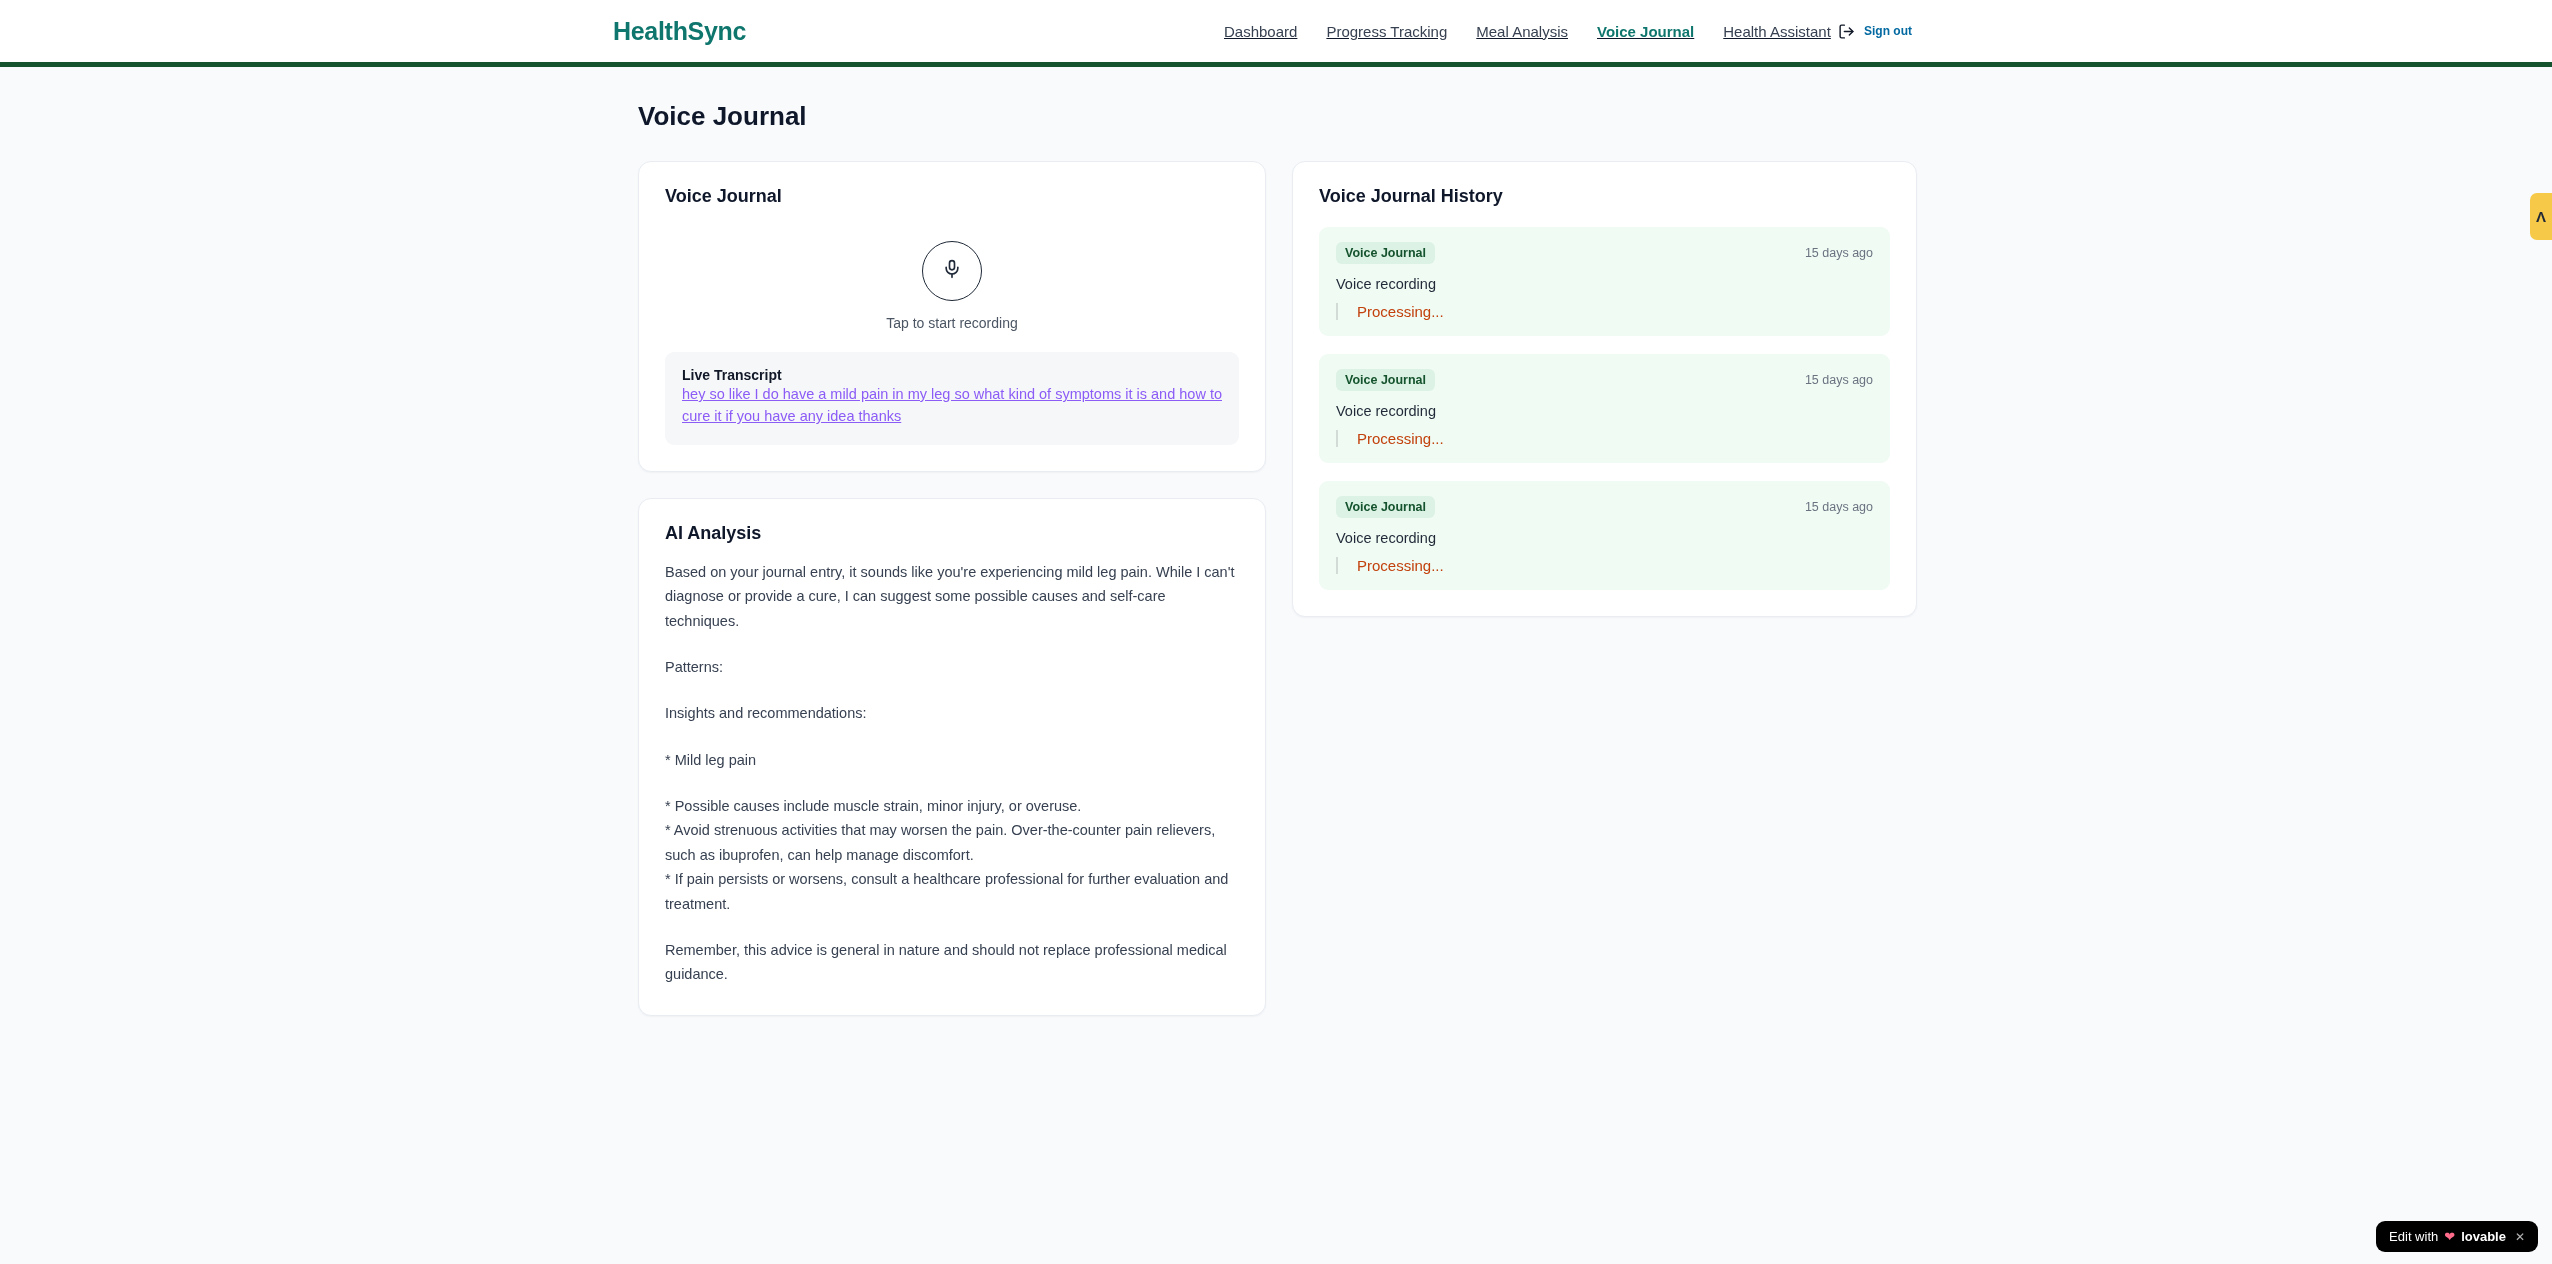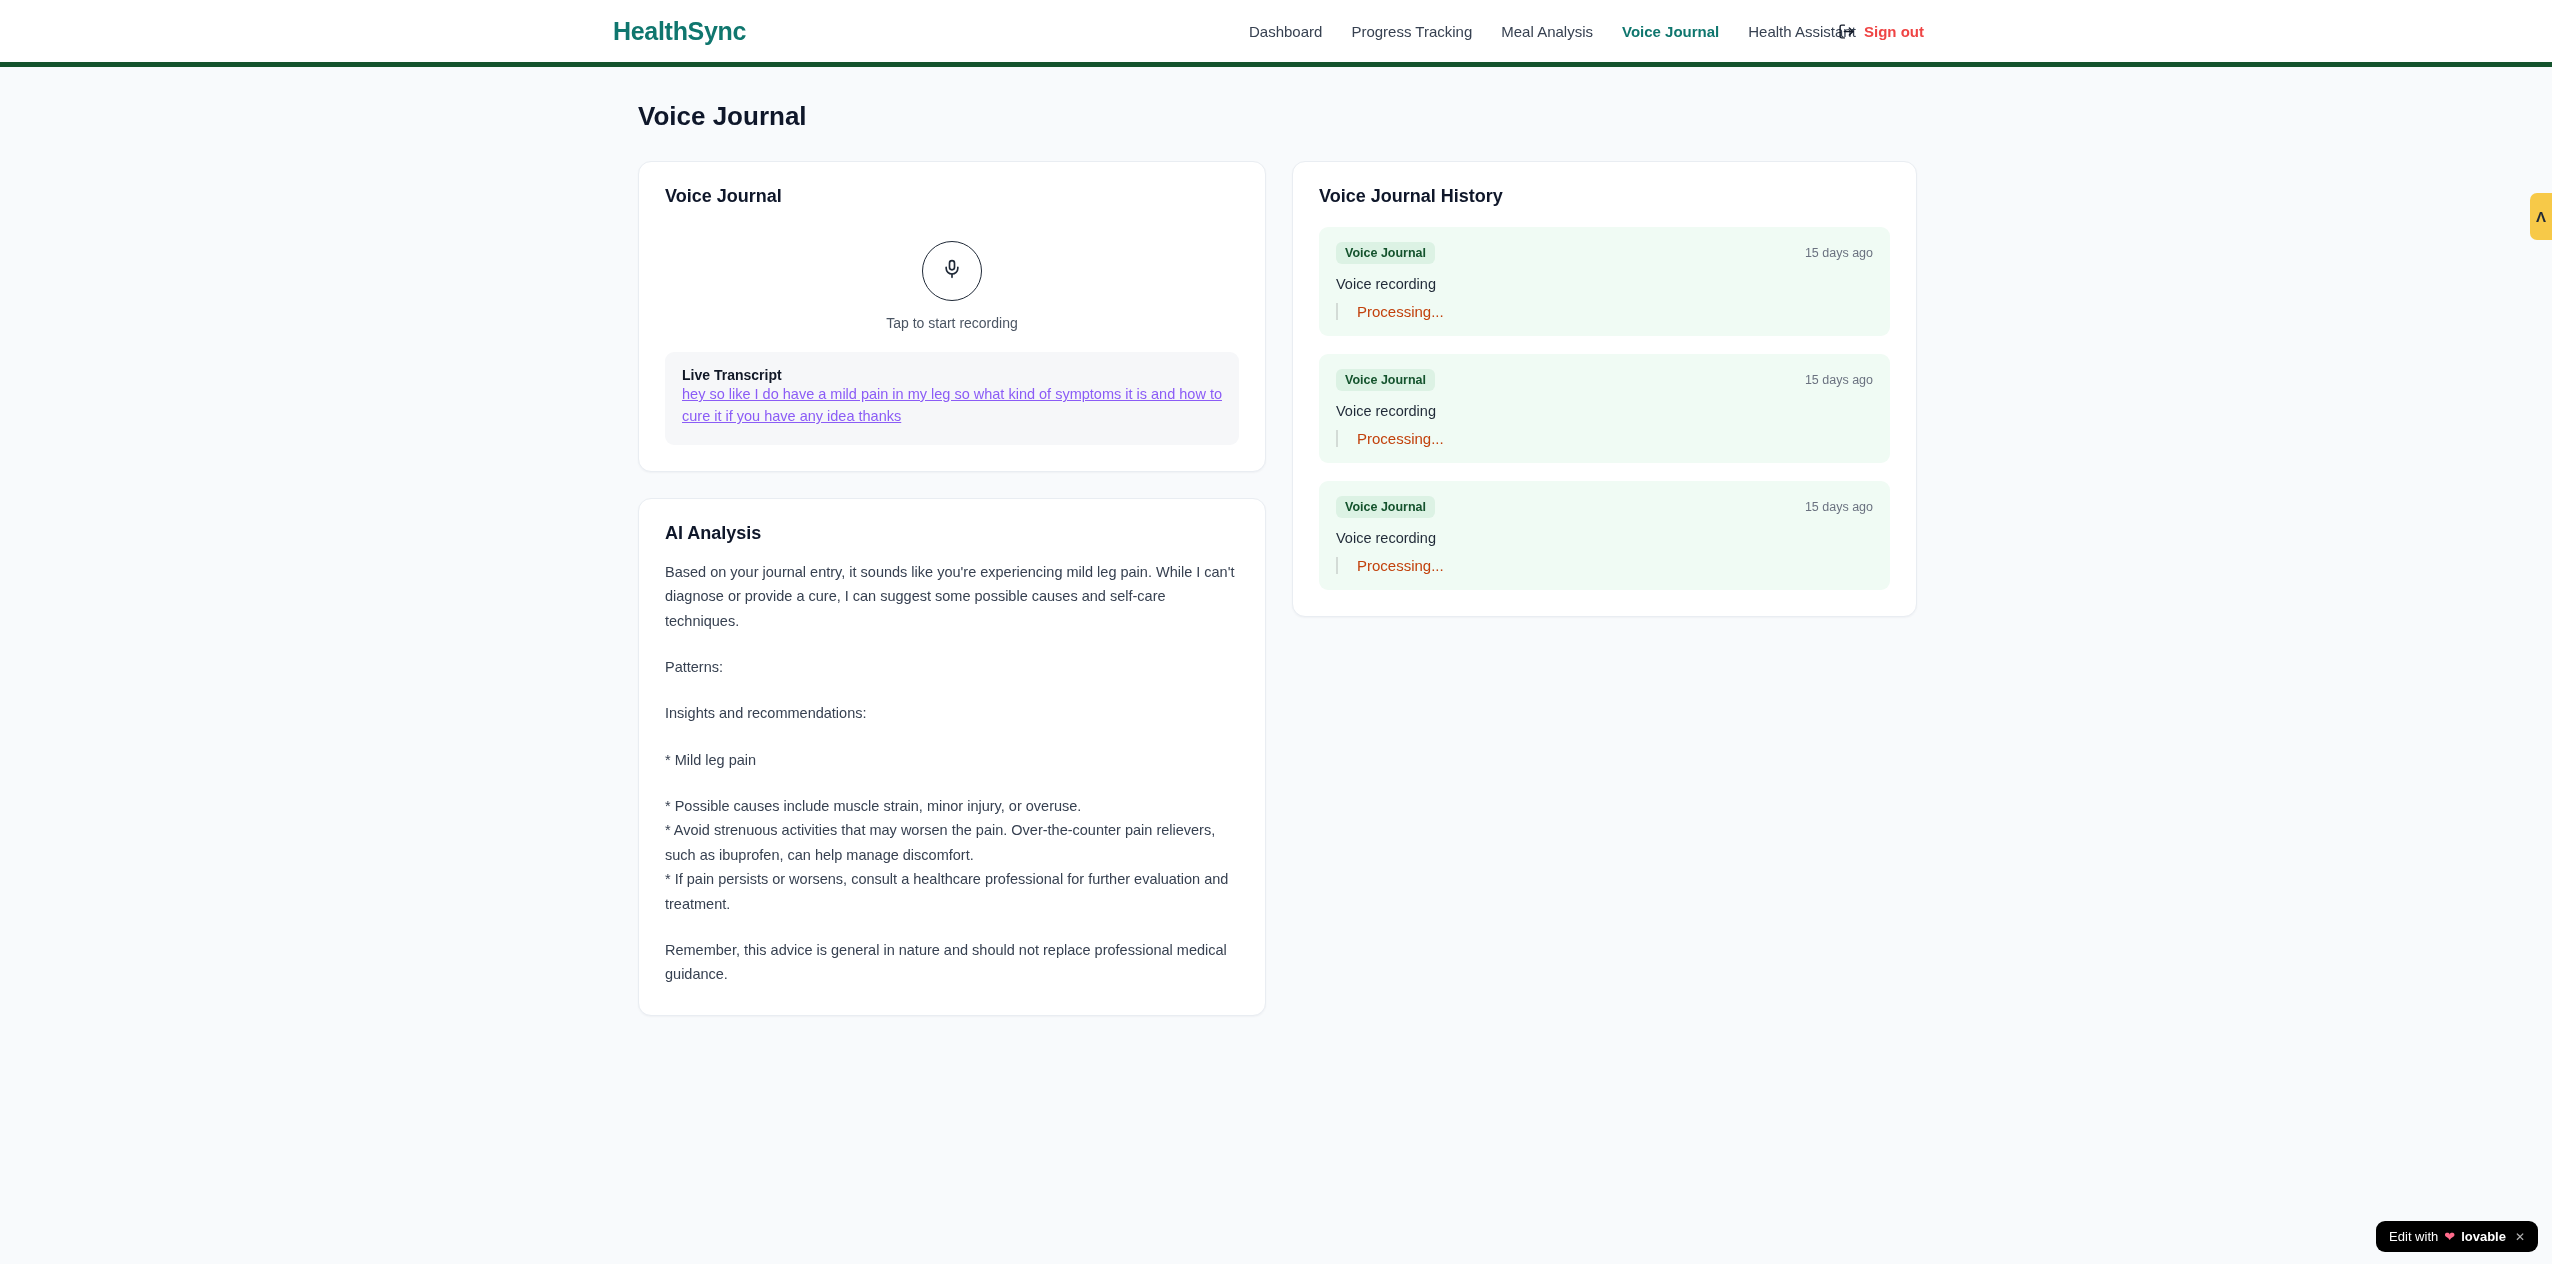--- a/index.html
+++ b/index.html
@@ -26,46 +26,47 @@
   .brand {
     position: absolute;
     left: 613px;
     font-size: 25px;
     font-weight: bold;
     color: #0f766e;
     letter-spacing: -0.3px;
   }
   .nav-links {
     position: absolute;
-    left: 1249px;
+    left: 1224px;
     display: flex;
     align-items: center;
     gap: 29px;
+    text-decoration: underline;
   }
   .nav-link {
     font-size: 15px;
     color: #374151;
     text-decoration: none;
     white-space: nowrap;
   }
   .nav-link.active {
     color: #0f766e;
     font-weight: bold;
   }
   .signout {
     position: absolute;
     left: 1838px;
     display: flex;
     align-items: center;
     gap: 9px;
   }
   .signout-label {
-    font-size: 15px;
-    font-weight: bold;
-    color: #ef4444;
+    font-size: 12px;
+    font-weight: bold;
+    color: #0369a1;
   }
   .signout-icon svg { display: block; }
 
   
   .page {
     padding: 0;
     position: relative;
     height: calc(100% - 67px);
   }
   .page-title {

